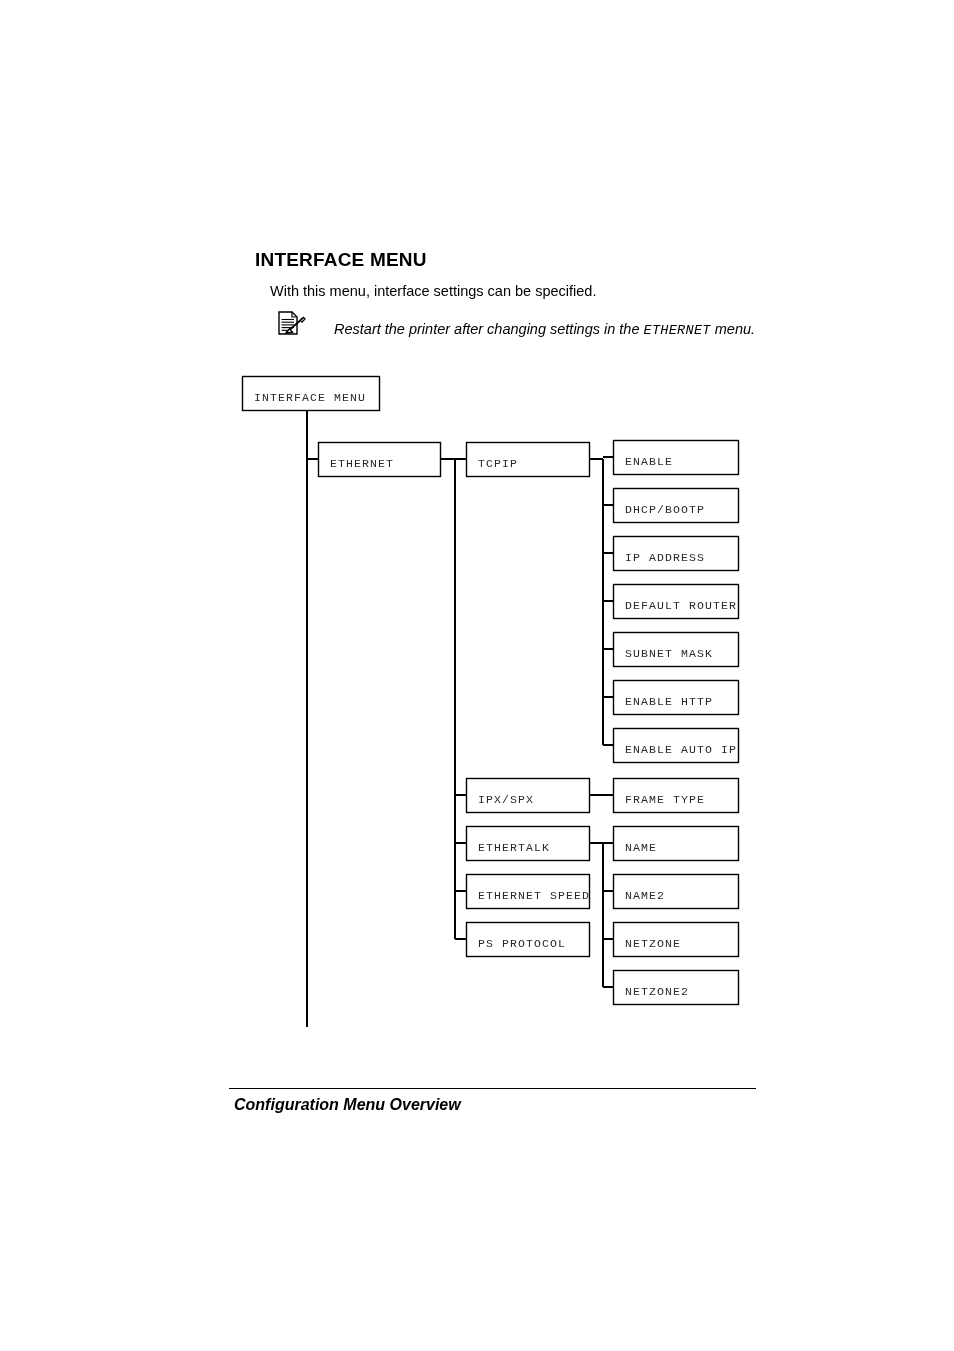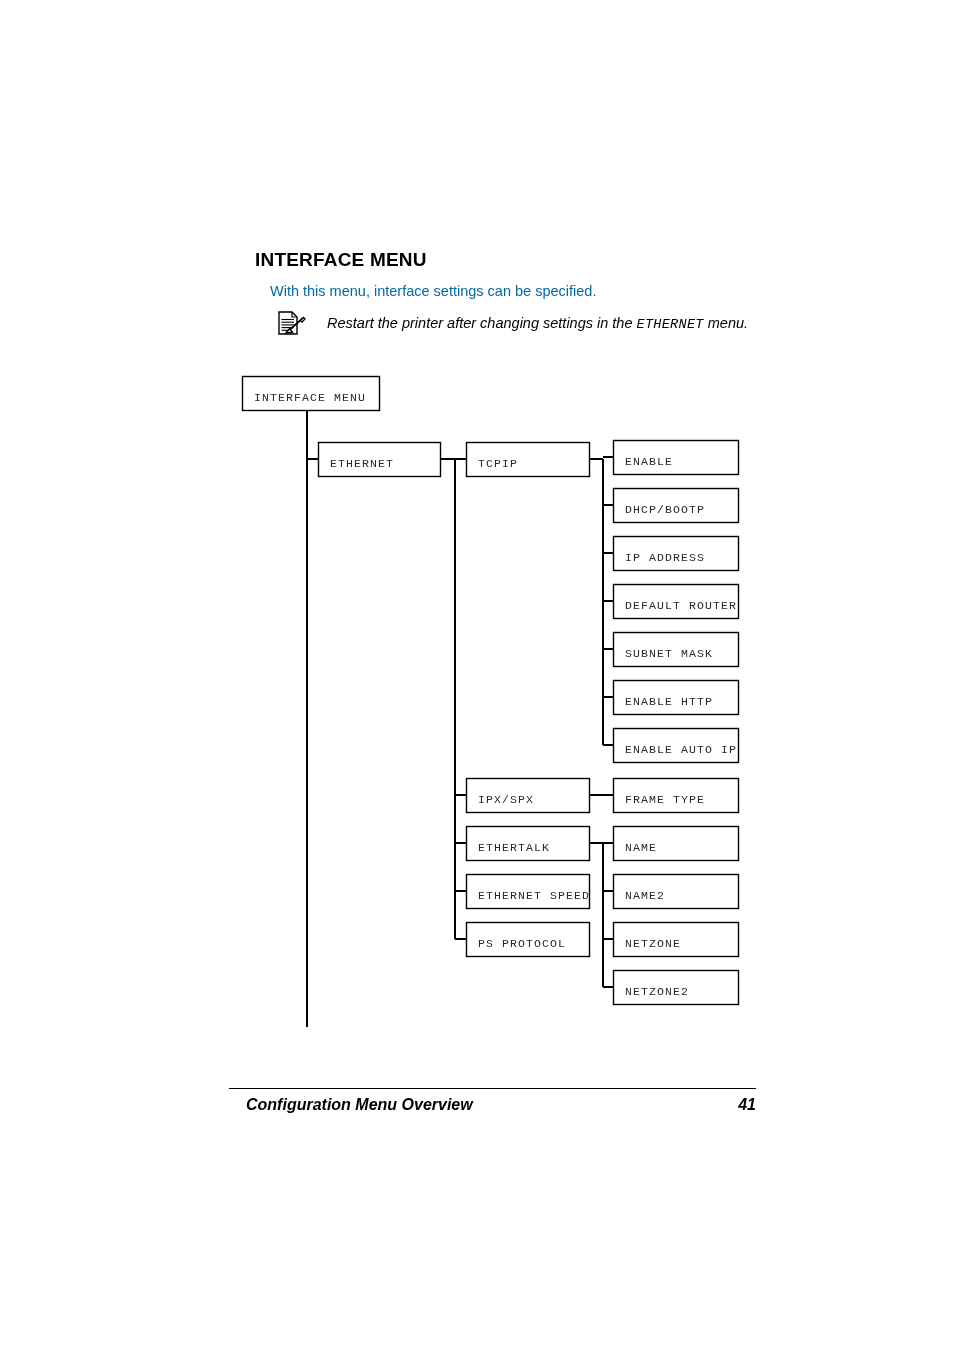--- a/index.html
+++ b/index.html
@@ -15,25 +15,25 @@
   .page { position:absolute; inset:0;margin-top:13px; }
 
   
   .heading {
     position:absolute; left:255px; top:236px;
     font-size:19px; font-weight:bold; letter-spacing:0.2px;
     color:#000;
   }
   .intro {
     position:absolute; left:270px; top:270px;
-    font-size:14.5px; color:#0369a1; white-space:nowrap;
+    font-size:14.5px; color:#000000; white-space:nowrap;
   }
   .note-row {
     position:absolute; left:276px; top:297px;
-    display:flex; align-items:flex-start; gap:9px;
+    display:flex; align-items:flex-end; gap:16px;
   }
   .note-icon { width:38px; height:28px; flex:0 0 38px; display:block; }
   .note-text {
     font-size:14.5px; font-style:italic; white-space:nowrap;
     padding-top:5px; margin-left:4px;
   }
   .note-text .mono {
     font-family:"Liberation Mono", monospace;
     font-style:italic; font-size:13.5px; letter-spacing:0.3px;
   }
@@ -49,21 +49,21 @@
   }
   .node-rect { fill:#ffffff; stroke:#000000; stroke-width:1.4; }
   .link { stroke:#000000; stroke-width:1.5; fill:none; shape-rendering:crispEdges; }
 
   
   .footer-rule {
     position:absolute; left:229px; top:1075px;
     width:527px; height:0; border-top:1.3px solid #000;
   }
   .footer-title {
-    position:absolute; left:246px; top:1083px;
+    position:absolute; left:234px; top:1083px;
     font-size:16px; font-weight:bold; font-style:italic;
   }
   .footer-page {
     position:absolute; left:0px; top:1083px; width:756px;
     text-align:right; font-size:16px; font-weight:bold; font-style:italic;
   }
 </style>
 </head>
 <body>
 
@@ -196,15 +196,14 @@
         </g>
         <g>
           <rect x="613.5" y="957.5" width="125" height="34" class="node-rect"></rect>
           <text x="625" y="982" class="node-label">NETZONE2</text>
         </g>
       </g>
   </svg>
 
   <div class="footer-rule"></div>
   <div class="footer-title">Configuration Menu Overview</div>
-  <div class="footer-page">41</div>
 
 </div>
 
 </body></html>

